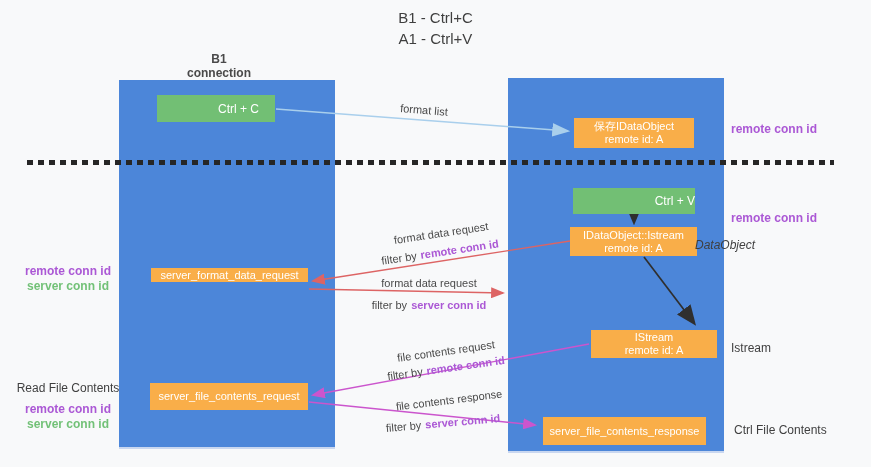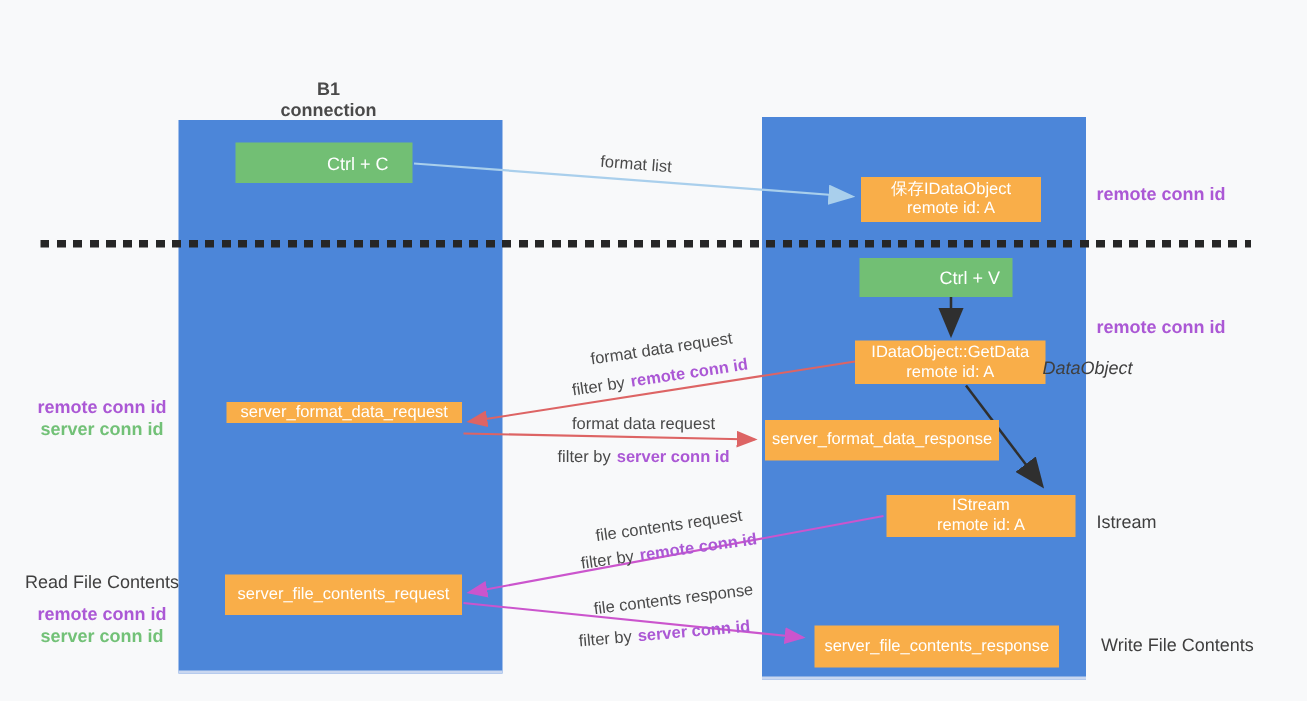--- a/index.html
+++ b/index.html
@@ -33,21 +33,21 @@
   .e-blk{stroke:var(--arrow-black);stroke-width:1.7;fill:none}
   .f-blue{fill:var(--arrow-blue)} .f-red{fill:var(--arrow-red)}
   .f-mag{fill:var(--arrow-magenta)} .f-blk{fill:var(--arrow-black)}
 
   .node{position:absolute;display:flex;flex-direction:column;align-items:center;
         justify-content:center;color:#fff;text-align:center;}
   .node.green{background:var(--node-green);font-size:12px;padding-left:45px;}
   .node.orange{background:var(--node-orange);font-size:11px;line-height:13px;}
   .n-ctrl-c{left:157px;top:95px;width:118px;height:27px;}
   .n-save{left:574px;top:118px;width:120px;height:30px;}
-  .n-ctrl-v{left:573px;top:172px;width:102px;height:26px;}
+  .n-ctrl-v{left:573px;top:188px;width:122px;height:26px;align-items:flex-end;}
   .n-getdata{left:570px;top:227px;width:127px;height:29px;}
   .n-fmt-req{left:151px;top:268px;width:157px;height:14px;}
   .n-fmt-resp{left:510px;top:280px;width:156px;height:27px;}
   .n-istream{left:591px;top:330px;width:126px;height:28px;}
   .n-file-req{left:150px;top:383px;width:158px;height:27px;}
   .n-file-resp{left:543px;top:417px;width:163px;height:28px;}
 
   .elabel{position:absolute;font-size:11px;color:#4a4a4a;white-space:nowrap;
           transform:translate(-50%,-50%);}
   .elabel .cid{font-weight:bold;}
@@ -75,20 +75,24 @@
   .lg2{left:13px;top:381px;}
   .lg2 .read{color:var(--text-dark);font-weight:normal;margin-bottom:6px;}
   .lg-purple{color:var(--text-purple);font-weight:bold;}
   .lg-green{color:var(--text-green);font-weight:bold;}
 </style>
 </head>
 <body>
 
 <div class="stage">
 
+  <div class="title">
+    <div>B1 - Ctrl+C</div>
+    <div>A1 - Ctrl+V</div>
+  </div>
 
   <div class="lane-header b1">
     <div>B1</div>
     <div>connection</div>
   </div>
 
   <div class="lane b1"></div>
   <div class="lane a1"></div>
 
   <svg class="edges" viewBox="0 0 871 467">
@@ -119,28 +123,25 @@
     <div>Ctrl + C</div>
   </div>
   <div class="node orange n-save">
     <div>保存IDataObject</div>
     <div>remote id: A</div>
   </div>
   <div class="node green n-ctrl-v">
     <div>Ctrl + V</div>
   </div>
   <div class="node orange n-getdata">
-    <div>IDataObject::GetData</div>
+    <div>IDataObject::Istream</div>
     <div>remote id: A</div>
   </div>
   <div class="node orange n-fmt-req">
     <div>server_format_data_request</div>
-  </div>
-  <div class="node orange n-fmt-resp">
-    <div>server_format_data_response</div>
   </div>
   <div class="node orange n-istream">
     <div>IStream</div>
     <div>remote id: A</div>
   </div>
   <div class="node orange n-file-req">
     <div>server_file_contents_request</div>
   </div>
   <div class="node orange n-file-resp">
     <div>server_file_contents_response</div>
@@ -165,21 +166,21 @@
 
   <div class="elabel l-fcp1">file contents response</div>
   <div class="elabel l-fcp2">
     <span class="fb">filter by</span><span class="cid purple">server conn id</span>
   </div>
 
   <div class="side bold s-rc1">remote conn id</div>
   <div class="side bold s-rc2">remote conn id</div>
   <div class="side s-dataobject">DataObject</div>
   <div class="side s-istream">Istream</div>
-  <div class="side s-write">Write File Contents</div>
+  <div class="side s-write">Ctrl File Contents</div>
 
   <div class="left-group lg1">
     <div class="lg-purple">remote conn id</div>
     <div class="lg-green">server conn id</div>
   </div>
   <div class="left-group lg2">
     <div class="read">Read File Contents</div>
     <div class="lg-purple">remote conn id</div>
     <div class="lg-green">server conn id</div>
   </div>

